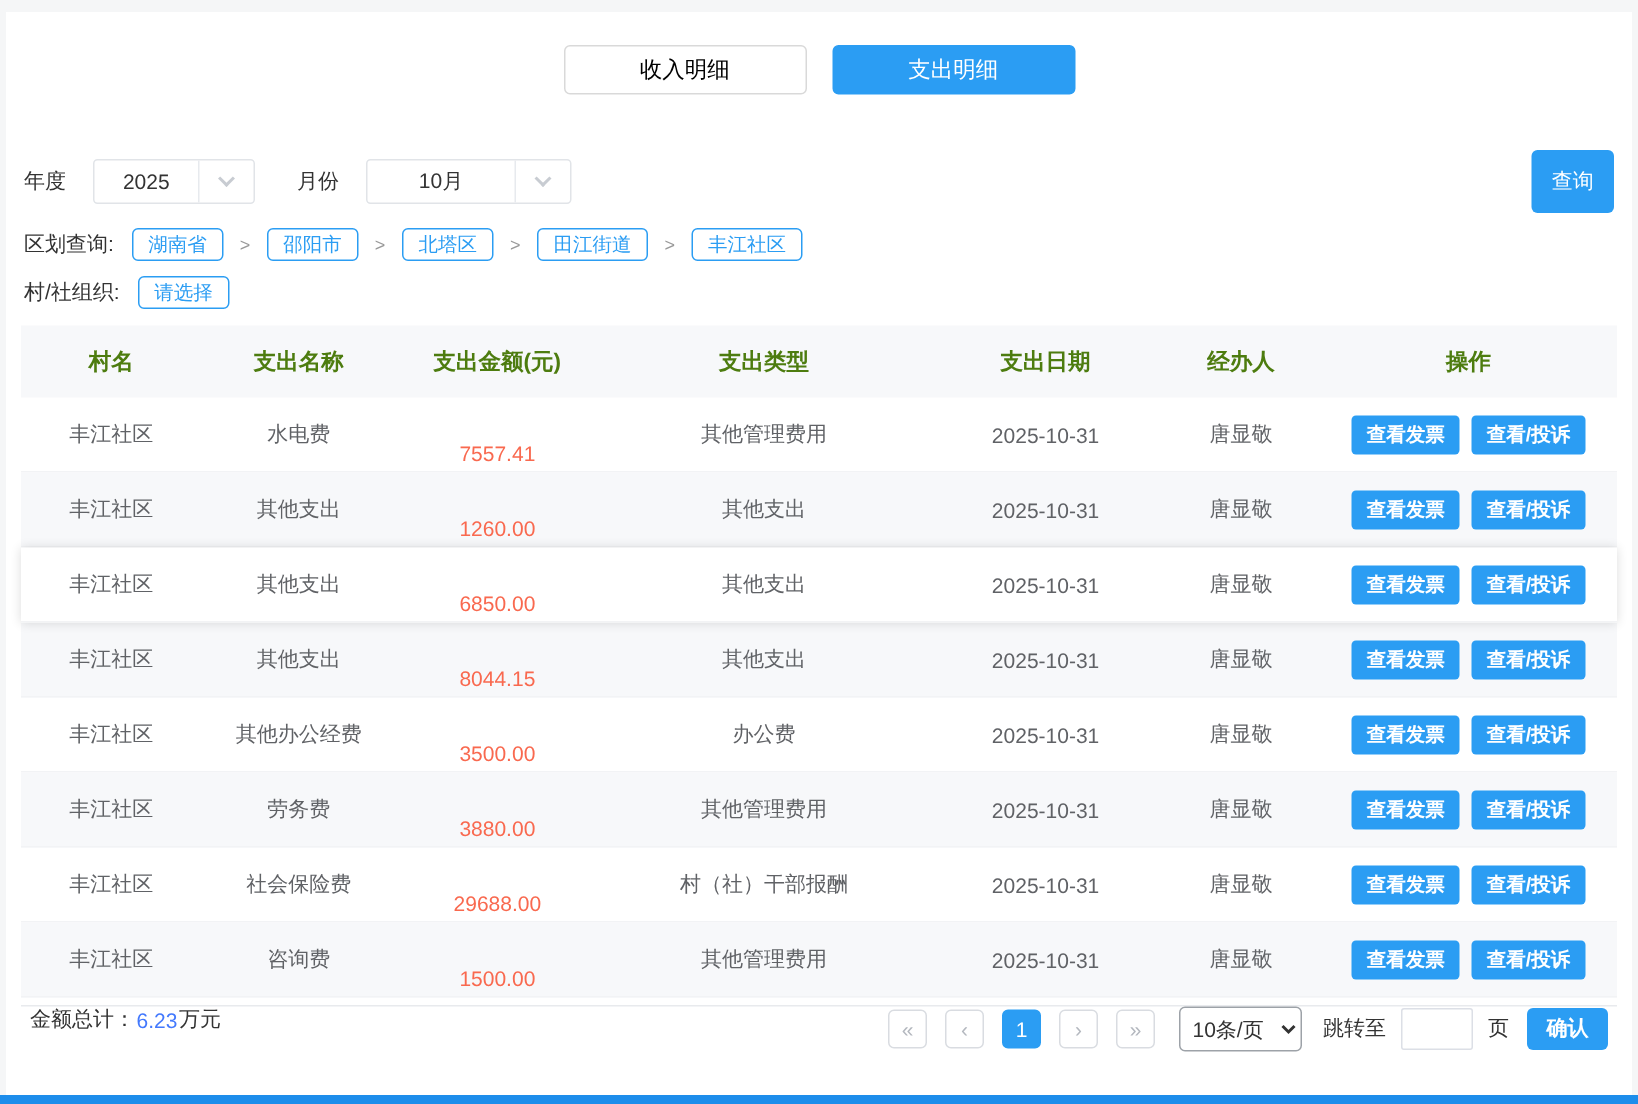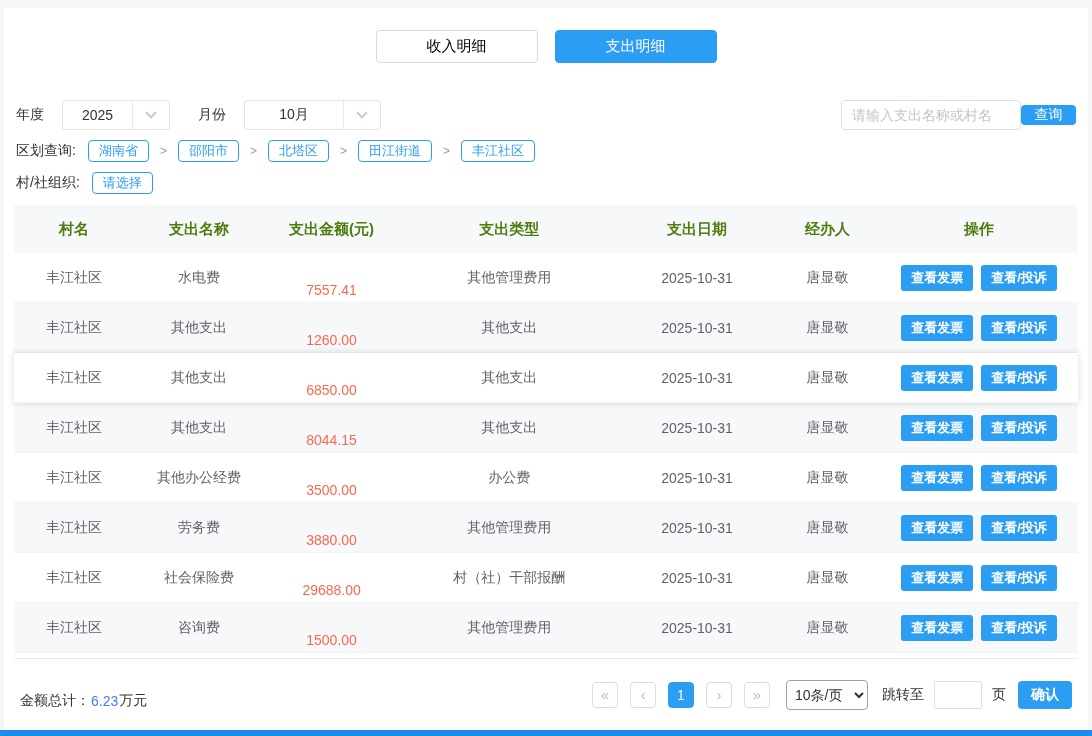--- a/index.html
+++ b/index.html
@@ -21,21 +21,21 @@
   .sel-year { width:108px; margin-left:18px; }
   .sel-month { width:137px; margin-left:18px; }
   .lbl-month { margin-left:28px;font-family:Liberation Mono, monospace; }
   .sel-val { flex:1; display:flex; align-items:center; justify-content:center; font-size:14px; color:#333; }
   .sel-arrow { width:37px; border-left:1px solid #e7eaee; display:flex; align-items:center; justify-content:center; }
   .chev { width:8px; height:8px; border-right:2px solid #c8ccd2; border-bottom:2px solid #c8ccd2; transform:rotate(45deg); margin-top:-4px; }
   .search-group { margin-left:auto; display:flex; align-items:center; }
   .search-input { width:180px; height:30px; border:1px solid #dcdfe6; border-radius:4px; padding:0 10px; font-size:14px; color:#333; outline:none; }
   .search-input::placeholder { color:#c0c4cc; }
   .btn { background:var(--primary); color:#fff; border:none; border-radius:4px; cursor:pointer; }
-  .search-btn { width:55px; height:20px; font-size:14px; margin-left:0; }
+  .search-btn { width:55px; height:42px; font-size:14px; margin-left:0; }
 
   
   .region-row { margin-top:9px; padding:0 12px; display:flex; align-items:center; height:23px; }
   .rlabel { font-size:14px; color:#333; margin-right:12px; }
   .pill { border:1px solid var(--primary); color:var(--primary); background:#fff; border-radius:4px; height:22px; padding:0 10px; font-size:13px; cursor:pointer; display:inline-flex; align-items:center; }
   .sep { color:#999; font-size:12px; margin:0 11px; }
 
   
   .table-wrap { margin:11px 10px 0; }
   .tr { display:flex; align-items:center; }
@@ -49,21 +49,21 @@
   .c-name    { width:12.2%; }
   .c-amount  { width:12.7%; }
   .c-type    { width:20.7%; }
   .c-date    { width:14.6%; }
   .c-handler { width:9.9%; }
   .c-actions { width:18.6%; gap:8px; }
   .tbody .c-amount { color:var(--amount);margin-top:24px; }
   .btn-sm { height:26px; padding:0 10px; font-size:13px; font-weight:bold; border-radius:3px; }
 
   
-  .footer { margin-top:5px; border-top:1px solid #e8eaed; height:52px; display:flex; align-items:flex-end; padding:0 6px; }
+  .footer { margin-top:5px; border-top:1px solid #e8eaed; height:52px; display:flex; align-items:flex-start; padding:0 6px; }
   .total { font-size:14px; color:#333; display:flex; align-items:center; }
   .total .tval { color:var(--totalblue); margin:0 1px; }
   .pager { margin-left:auto; display:flex; align-items:center; }
   .pg-btn { width:26px; height:26px; border:1px solid #d9dce1; border-radius:4px; background:#fff; color:#b4b8bf; font-size:14px; cursor:pointer; display:flex; align-items:center; justify-content:center; margin-left:12px; }
   .pg-btn.active { background:var(--primary); border-color:var(--primary); color:#fff; }
   .page-size { margin-left:16px; height:30px; width:82px; font-size:14px; color:#333; border:1px solid #9da2a8; border-radius:4px; background:#fff; padding:0 4px; }
   .jump-label { font-size:14px; color:#333; margin-left:14px; }
   .jump-input { width:48px; height:28px; border:1px solid #dcdfe6; border-radius:2px; margin-left:10px; outline:none; font-size:14px; text-align:center; }
   .jump-unit { font-size:14px; color:#333; margin-left:10px; }
   .confirm-btn { width:54px; height:28px; font-size:14px; font-weight:bold; margin-left:12px; }
@@ -87,21 +87,20 @@
         </span>
     </div>
     <span class="flabel lbl-month">月份</span>
     <div class="sel sel-month">
       <span class="sel-val">10月</span>
       <span class="sel-arrow">
           <i class="chev"></i>
         </span>
     </div>
     <div class="search-group">
-      <input class="search-input" type="text" placeholder="请输入支出名称或村名" style="">
       <button class="btn search-btn">查询</button>
     </div>
   </div>
 
   <div class="region-row">
     <span class="rlabel">区划查询:</span>
     <button class="pill">湖南省</button>
     <span class="sep">&gt;</span>
     <button class="pill">邵阳市</button>
     <span class="sep">&gt;</span>

